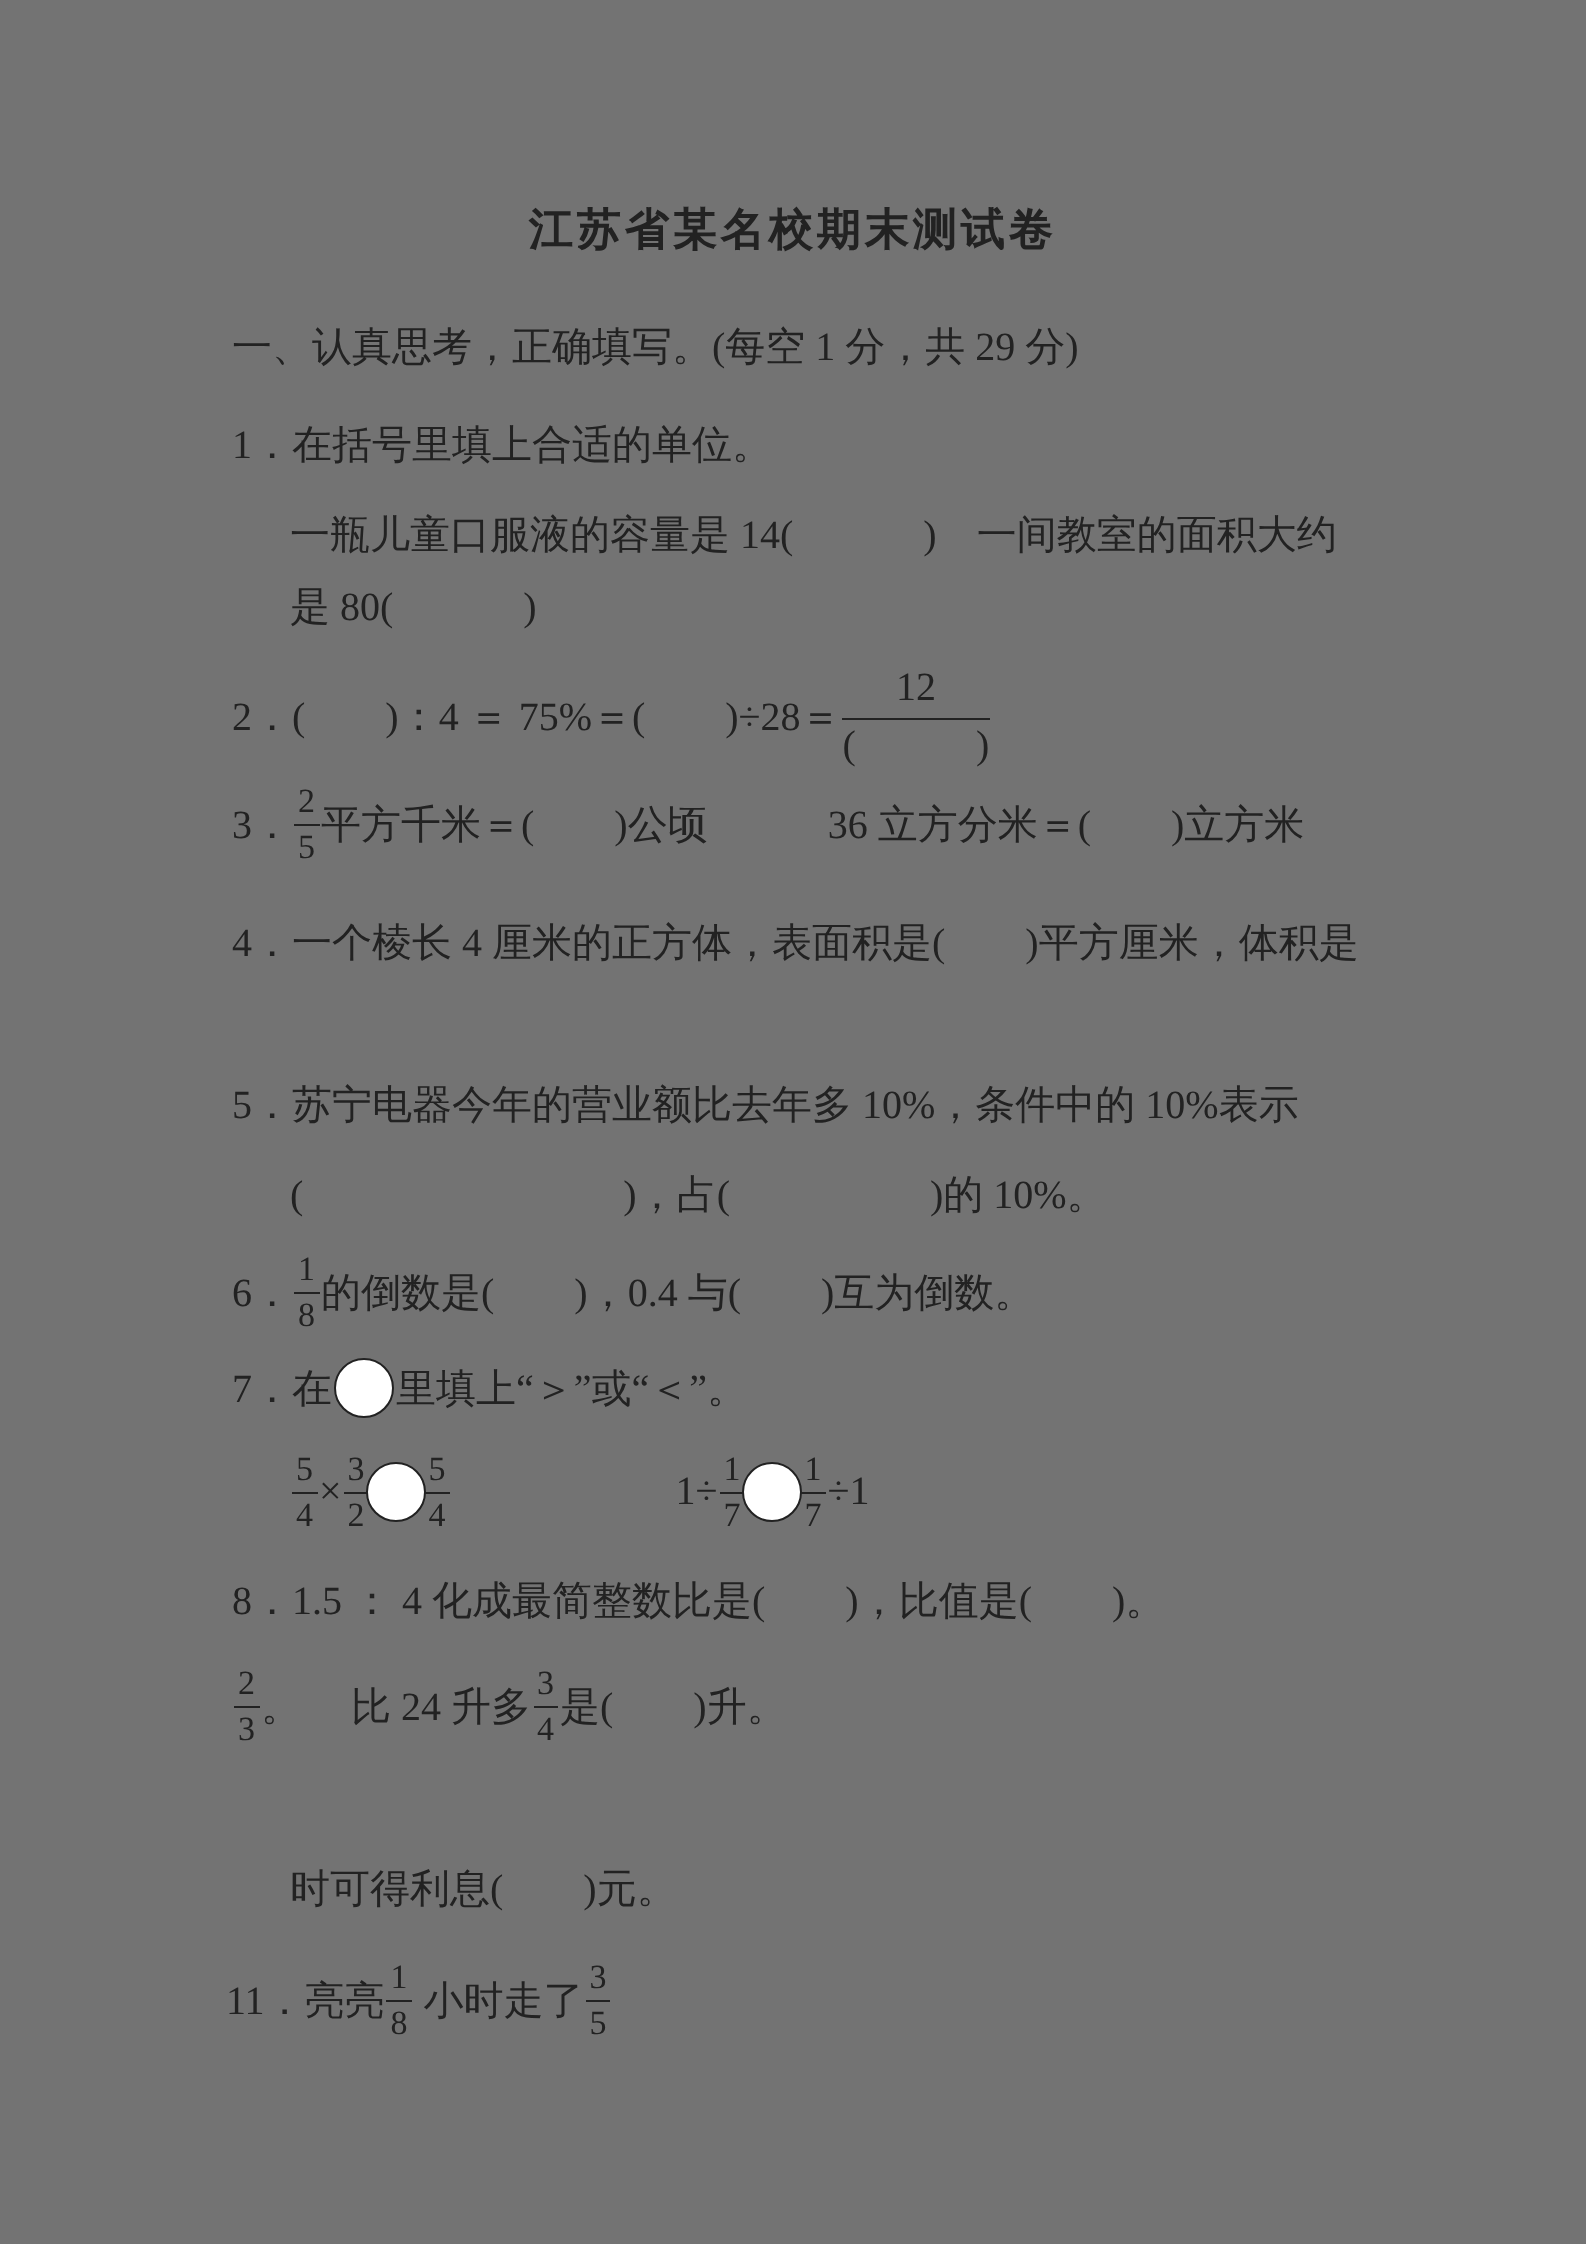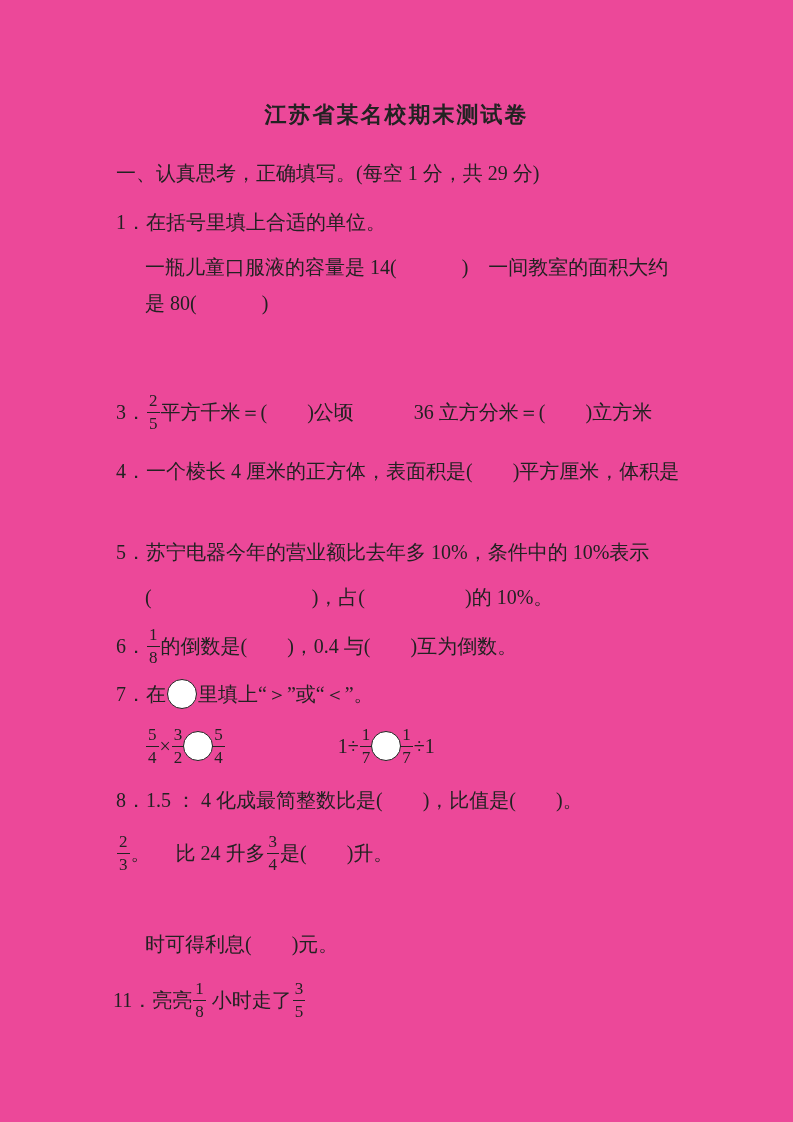--- a/index.html
+++ b/index.html
@@ -1,17 +1,17 @@
 <!DOCTYPE html>
 <html><head>
 <meta charset="utf-8">
 <style>
   html,body { margin:0; padding:0; background:#ffffff; }
   .page {
-    position:relative; width:793px; height:1122px; background:#ec4899;
+    position:relative; width:793px; height:1122px; background:#737373;
     font-family:"Liberation Serif","DejaVu Serif",serif;
     color:#222222; overflow:hidden;
   }
   .line {
     position:absolute; display:flex; align-items:center;
     white-space:pre; font-size:20px; height:30px;
   }
   .title-line { font-weight:bold; font-size:22px; letter-spacing:2px; width:793px; justify-content:center; }
   .frac { display:inline-flex; flex-direction:column; font-size:17px; line-height:1.15; flex:none; text-align:center; margin:0 1px; }
   .frac .fn { display:block; border-bottom:1.4px solid #222; padding:0 2px 1px; }
@@ -39,20 +39,23 @@
   <div class="line" style="left:116px;top:207px;">
     <span>1．在括号里填上合适的单位。</span>
   </div>
   <div class="line" style="left:145px;top:252px;">
     <span>一瓶儿童口服液的容量是 14(　　　 )　一间教室的面积大约</span>
   </div>
   <div class="line" style="left:145px;top:288px;">
     <span>是 80(　　　 )</span>
   </div>
 
+  <div class="line" style="left:116px;top:343px;">
+    <span>2．(　　)：4 ＝ 75%＝(　　)÷28＝</span><span class="frac bigfrac"><span class="fn">12</span><span class="fd">(　　　)</span></span>
+  </div>
 
   <div class="line" style="left:116px;top:397px;">
     <span>3．</span><span class="frac"><span class="fn">2</span><span class="fd">5</span></span><span>平方千米＝(　　)公顷　　　36 立方分米＝(　　)立方米</span>
   </div>
 
   <div class="line" style="left:116px;top:456px;">
     <span>4．一个棱长 4 厘米的正方体，表面积是(　　)平方厘米，体积是</span>
   </div>
 
   <div class="line" style="left:116px;top:537px;">

